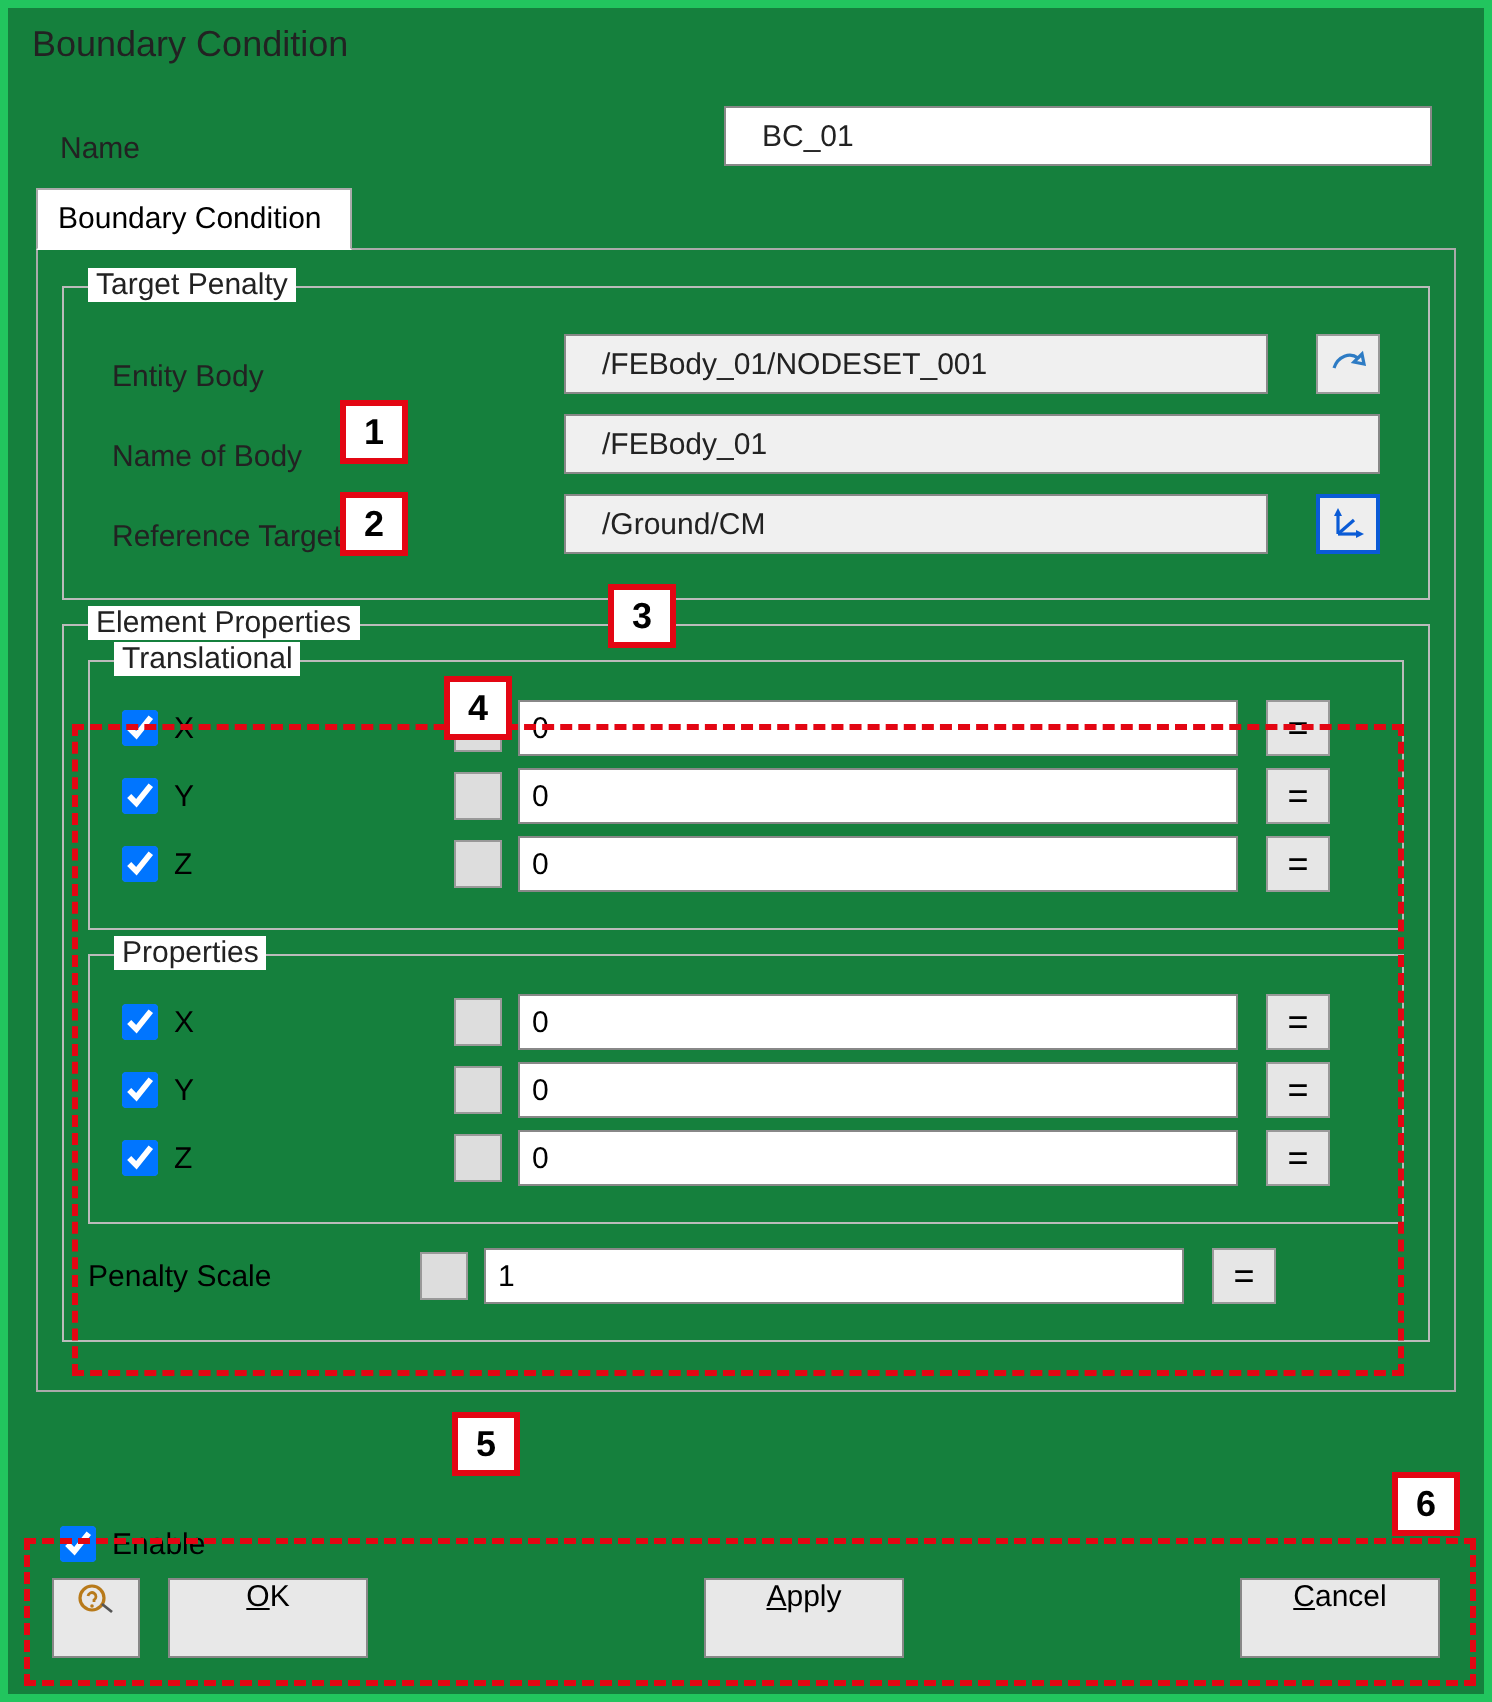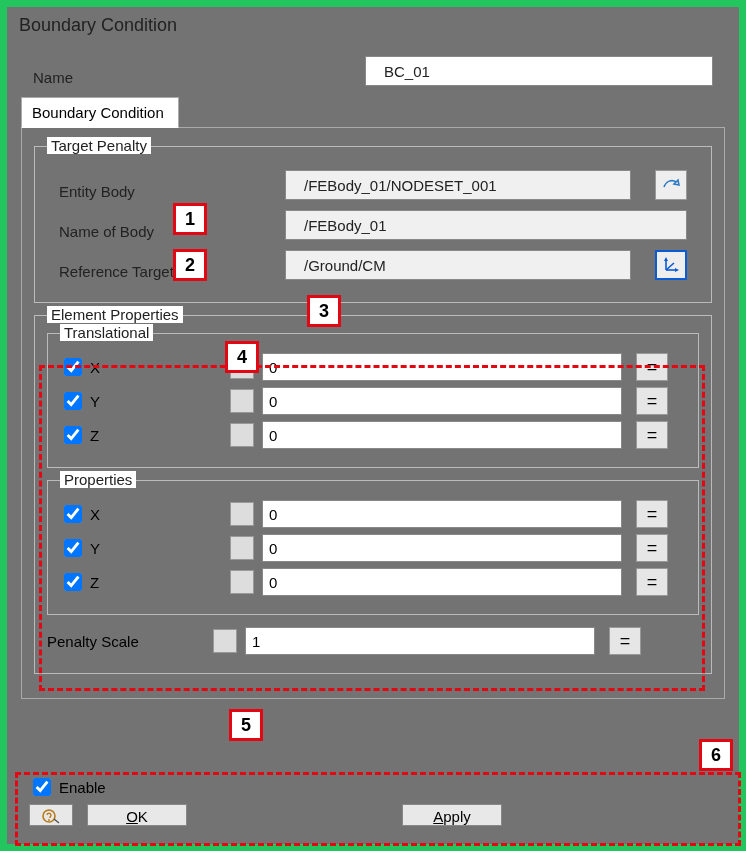--- a/index.html
+++ b/index.html
@@ -1,20 +1,20 @@
 <!DOCTYPE html>
 <html><head>
 <meta charset="utf-8">
 <style>
   * { box-sizing: border-box; font-family: "Segoe UI", Tahoma, sans-serif; font-size: 15px; }
   body { margin: 0; background: #fff; }
   .window {
     width: 746px; height: 851px;
-    border: 7px solid #22c55e;
-    background: #737373;
+    border: 4px solid #22c55e;
+    background: #15803d;
     position: relative;
   }
   .titlebar {
     padding: 8px 12px 10px 12px;
     font-size: 18px;
     color: #222;
   }
   .body-pad { padding: 0 14px 0 14px; }
   .row { display: flex; align-items: flex-end; margin: 10px 12px; gap: 16px; }
   .lbl { width: 160px; color: #222; }
@@ -80,23 +80,23 @@
   }
   .penalty-row { display: flex; align-items: center; margin: 12px 0 6px 0; }
   .penalty-row .lbl-pen { width: 130px; }
   .footer {
     position: absolute; left: 4px; right: 4px; bottom: 6px;
     padding: 8px 18px 12px 18px;
   }
   .enable-row { display: flex; align-items: center; margin-bottom: 8px; }
   .btn-row { display: flex; align-items: center; gap: 0; }
   .btn {
-    height: 22px; border: 1px solid #888; background: #e8e8e8;
+    height: 40px; border: 1px solid #888; background: #e8e8e8;
     padding: 0 18px; cursor: pointer;
-    display: inline-flex; align-items: flex-end; justify-content: center;
+    display: inline-flex; align-items: flex-start; justify-content: center;
   }
   .btn .ul { text-decoration: underline; }
   .spacer { flex: 1; }
   .callout {
     position: absolute;
     width: 34px; height: 32px;
     border: 3px solid #e30613;
     background: #fff;
     display: flex; align-items: center; justify-content: center;
     font-weight: bold; font-size: 18px; z-index: 50;
@@ -250,20 +250,23 @@
       </div>
       <div style="width:14px"></div>
       <div class="btn" style="width:100px">
           <span><span class="ul">O</span>K</span>
         </div>
       <div class="spacer"></div>
       <div class="btn" style="width:100px">
           <span><span class="ul">A</span>pply</span>
         </div>
       <div class="spacer"></div>
+      <div class="btn" style="width:100px">
+          <span><span class="ul">C</span>ancel</span>
+        </div>
     </div>
   </div>
 
   <div class="dashed-red" style="left:32px; top:358px; width:666px; height:326px;"></div>
   <div class="dashed-red" style="left:8px; top:765px; width:726px; height:74px;"></div>
 
   <div class="callout" style="left:166px; top:196px;">1</div>
   <div class="callout" style="left:166px; top:242px;">2</div>
   <div class="callout" style="left:300px; top:288px;">3</div>
   <div class="callout" style="left:218px; top:334px;">4</div>

